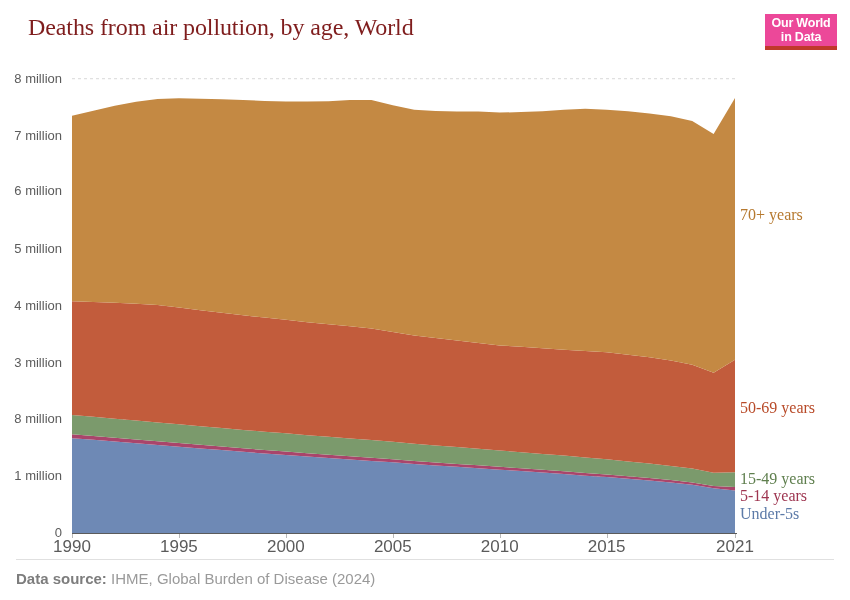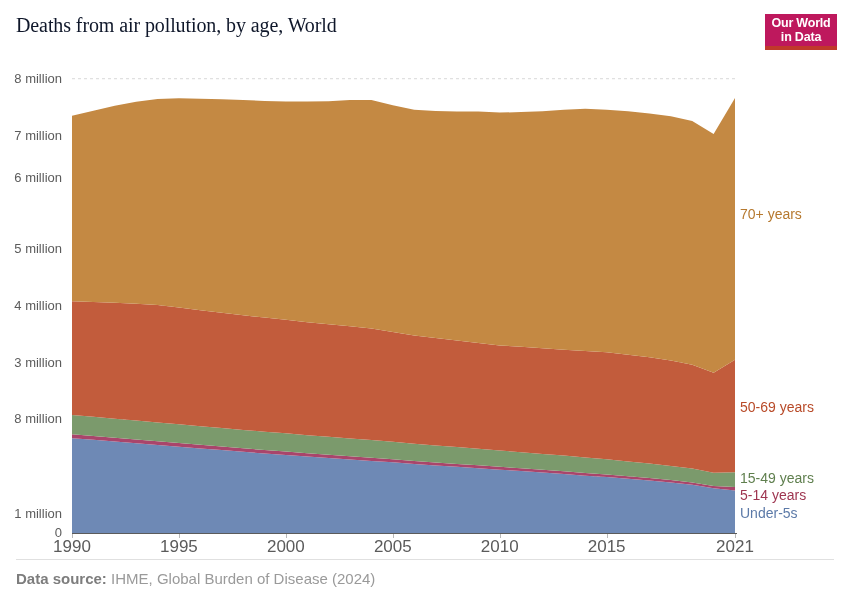--- a/index.html
+++ b/index.html
@@ -8,33 +8,33 @@
     width: 850px; height: 600px;
     background: #ffffff;
     font-family: "Liberation Sans", sans-serif;
     overflow: hidden;
   }
   #page { position: relative; width: 850px; height: 600px; background: #fff; }
 
   
   .chart-title {
     position: absolute;
-    left: 16px; top: 14px;
+    left: 28px; top: 14px;
     font-family: "Liberation Serif", serif;
-    font-size: 20px;
+    font-size: 24px;
     font-weight: 400;
-    color: #0f172a;
+    color: #7f1d1d;
     letter-spacing: -0.1px;
     white-space: nowrap;
   }
   .owid-logo {
     position: absolute;
     right: 13px; top: 14px;
     width: 72px; height: 36px;
-    background: #be185d;
+    background: #ec4899;
     border-bottom: 4px solid #c0392b;
     color: #fff;
     font-family: "Liberation Sans", sans-serif;
     font-size: 12.5px;
     font-weight: 700;
     line-height: 13.5px;
     text-align: center;
     padding-top: 3px;
     letter-spacing: -0.2px;
   }
@@ -77,22 +77,22 @@
     position: absolute;
     width: 1px; height: 5px;
     background: #b9b9b9;
     top: 533px;
   }
 
   
   .series-label {
     position: absolute;
     left: 740px;
-    font-size: 14px;
-    font-family: Liberation Sans, sans-serif;
+    font-size: 16px;
+    font-family: Liberation Serif, serif;
     white-space: nowrap;
   }
 
   
   .footer-rule {
     position: absolute;
     left: 16px; top: 559px;
     width: 818px; height: 1px;
     background: #e0e0e0;
   }
@@ -139,26 +139,26 @@
         <path d="M0.00,382.17 L21.39,383.87 L42.77,385.57 L64.16,387.28 L85.55,388.98 L106.94,390.69 L128.32,392.39 L149.71,394.09 L171.10,395.80 L192.48,397.50 L213.87,398.92 L235.26,400.62 L256.65,402.04 L278.03,403.46 L299.42,404.88 L320.81,406.30 L342.19,408.01 L363.58,409.43 L384.97,410.84 L406.35,412.26 L427.74,413.68 L449.13,415.10 L470.52,416.52 L491.90,417.94 L513.29,419.65 L534.68,421.07 L556.06,422.77 L577.45,424.47 L598.84,426.46 L620.23,428.73 L641.61,432.14 L663.00,434.41 L663.00,477.00 L641.61,477.00 L620.23,477.00 L598.84,477.00 L577.45,477.00 L556.06,477.00 L534.68,477.00 L513.29,477.00 L491.90,477.00 L470.52,477.00 L449.13,477.00 L427.74,477.00 L406.35,477.00 L384.97,477.00 L363.58,477.00 L342.19,477.00 L320.81,477.00 L299.42,477.00 L278.03,477.00 L256.65,477.00 L235.26,477.00 L213.87,477.00 L192.48,477.00 L171.10,477.00 L149.71,477.00 L128.32,477.00 L106.94,477.00 L85.55,477.00 L64.16,477.00 L42.77,477.00 L21.39,477.00 L0.00,477.00 Z" fill="#6e89b5"></path>
         <path d="M0.00,378.19 L21.39,379.95 L42.77,381.71 L64.16,383.47 L85.55,385.23 L106.94,386.99 L128.32,388.75 L149.71,390.52 L171.10,392.28 L192.48,394.04 L213.87,395.51 L235.26,397.27 L256.65,398.75 L278.03,400.23 L299.42,401.70 L320.81,403.18 L342.19,404.94 L363.58,406.42 L384.97,407.89 L406.35,409.37 L427.74,410.84 L449.13,412.32 L470.52,413.80 L491.90,415.27 L513.29,417.03 L534.68,418.51 L556.06,420.27 L577.45,422.03 L598.84,424.08 L620.23,426.46 L641.61,429.98 L663.00,431.00 L663.00,434.41 L641.61,432.14 L620.23,428.73 L598.84,426.46 L577.45,424.47 L556.06,422.77 L534.68,421.07 L513.29,419.65 L491.90,417.94 L470.52,416.52 L449.13,415.10 L427.74,413.68 L406.35,412.26 L384.97,410.84 L363.58,409.43 L342.19,408.01 L320.81,406.30 L299.42,404.88 L278.03,403.46 L256.65,402.04 L235.26,400.62 L213.87,398.92 L192.48,397.50 L171.10,395.80 L149.71,394.09 L128.32,392.39 L106.94,390.69 L85.55,388.98 L64.16,387.28 L42.77,385.57 L21.39,383.87 L0.00,382.17 Z" fill="#a9456b"></path>
         <path d="M0.00,358.89 L21.39,360.76 L42.77,362.63 L64.16,364.51 L85.55,366.38 L106.94,368.26 L128.32,370.13 L149.71,372.00 L171.10,373.88 L192.48,375.75 L213.87,377.34 L235.26,379.22 L256.65,380.81 L278.03,382.39 L299.42,383.99 L320.81,385.69 L342.19,387.68 L363.58,389.38 L384.97,391.08 L406.35,392.79 L427.74,394.49 L449.13,396.19 L470.52,397.90 L491.90,399.60 L513.29,401.59 L534.68,403.29 L556.06,405.39 L577.45,407.49 L598.84,409.88 L620.23,412.61 L641.61,416.64 L663.00,416.24 L663.00,431.00 L641.61,429.98 L620.23,426.46 L598.84,424.08 L577.45,422.03 L556.06,420.27 L534.68,418.51 L513.29,417.03 L491.90,415.27 L470.52,413.80 L449.13,412.32 L427.74,410.84 L406.35,409.37 L384.97,407.89 L363.58,406.42 L342.19,404.94 L320.81,403.18 L299.42,401.70 L278.03,400.23 L256.65,398.75 L235.26,397.27 L213.87,395.51 L192.48,394.04 L171.10,392.28 L149.71,390.52 L128.32,388.75 L106.94,386.99 L85.55,385.23 L64.16,383.47 L42.77,381.71 L21.39,379.95 L0.00,378.19 Z" fill="#7b9a6c"></path>
         <path d="M0.00,245.31 L21.39,246.05 L42.77,246.79 L64.16,247.81 L85.55,249.12 L106.94,251.56 L128.32,254.29 L149.71,256.73 L171.10,259.17 L192.48,261.61 L213.87,263.77 L235.26,266.21 L256.65,268.37 L278.03,270.24 L299.42,272.40 L320.81,276.09 L342.19,279.50 L363.58,282.05 L384.97,284.61 L406.35,286.88 L427.74,289.44 L449.13,290.86 L470.52,292.28 L491.90,293.70 L513.29,295.12 L534.68,296.25 L556.06,298.64 L577.45,301.31 L598.84,304.54 L620.23,308.69 L641.61,316.69 L663.00,303.80 L663.00,416.24 L641.61,416.64 L620.23,412.61 L598.84,409.88 L577.45,407.49 L556.06,405.39 L534.68,403.29 L513.29,401.59 L491.90,399.60 L470.52,397.90 L449.13,396.19 L427.74,394.49 L406.35,392.79 L384.97,391.08 L363.58,389.38 L342.19,387.68 L320.81,385.69 L299.42,383.99 L278.03,382.39 L256.65,380.81 L235.26,379.22 L213.87,377.34 L192.48,375.75 L171.10,373.88 L149.71,372.00 L128.32,370.13 L106.94,368.26 L85.55,366.38 L64.16,364.51 L42.77,362.63 L21.39,360.76 L0.00,358.89 Z" fill="#c25c3c"></path>
         <path d="M0.00,59.63 L21.39,54.68 L42.77,49.74 L64.16,45.66 L85.55,42.99 L106.94,42.31 L128.32,42.76 L149.71,43.21 L171.10,43.95 L192.48,44.97 L213.87,45.43 L235.26,45.60 L256.65,45.20 L278.03,43.95 L299.42,44.12 L320.81,49.23 L342.19,53.78 L363.58,54.91 L384.97,55.48 L406.35,55.48 L427.74,56.62 L449.13,56.05 L470.52,55.20 L491.90,53.78 L513.29,52.64 L534.68,53.78 L556.06,55.31 L577.45,57.41 L598.84,60.36 L620.23,65.08 L641.61,77.91 L663.00,42.02 L663.00,303.80 L641.61,316.69 L620.23,308.69 L598.84,304.54 L577.45,301.31 L556.06,298.64 L534.68,296.25 L513.29,295.12 L491.90,293.70 L470.52,292.28 L449.13,290.86 L427.74,289.44 L406.35,286.88 L384.97,284.61 L363.58,282.05 L342.19,279.50 L320.81,276.09 L299.42,272.40 L278.03,270.24 L256.65,268.37 L235.26,266.21 L213.87,263.77 L192.48,261.61 L171.10,259.17 L149.71,256.73 L128.32,254.29 L106.94,251.56 L85.55,249.12 L64.16,247.81 L42.77,246.79 L21.39,246.05 L0.00,245.31 Z" fill="#c48943"></path>
       </svg>
   </div>
 
   <div id="y-axis">
       <div class="y-label" style="top: 525px;">0</div>
-      <div class="y-label" style="top: 468.214px; margin-top: 38px;">1 million</div>
+      <div class="y-label" style="top: 468.214px;">1 million</div>
       <div class="y-label" style="top: 411.429px;">8 million</div>
       <div class="y-label" style="top: 354.643px;">3 million</div>
       <div class="y-label" style="top: 297.857px;">4 million</div>
       <div class="y-label" style="top: 241.071px;">5 million</div>
-      <div class="y-label" style="top: 170px; padding-left: 9px;">6 million</div>
+      <div class="y-label" style="top: 183px; padding-left: 9px;">6 million</div>
       <div class="y-label" style="top: 127.5px;">7 million</div>
       <div class="y-label" style="top: 70.7143px;">8 million</div>
     </div>
   <div id="x-axis">
       <div class="x-label" style="left: 42px;">1990</div>
       <div class="axis-tick" style="left: 72px;"></div>
       <div class="x-label" style="left: 148.935px;">1995</div>
       <div class="axis-tick" style="left: 178.935px;"></div>
       <div class="x-label" style="left: 255.871px;">2000</div>
       <div class="axis-tick" style="left: 285.871px;"></div>

